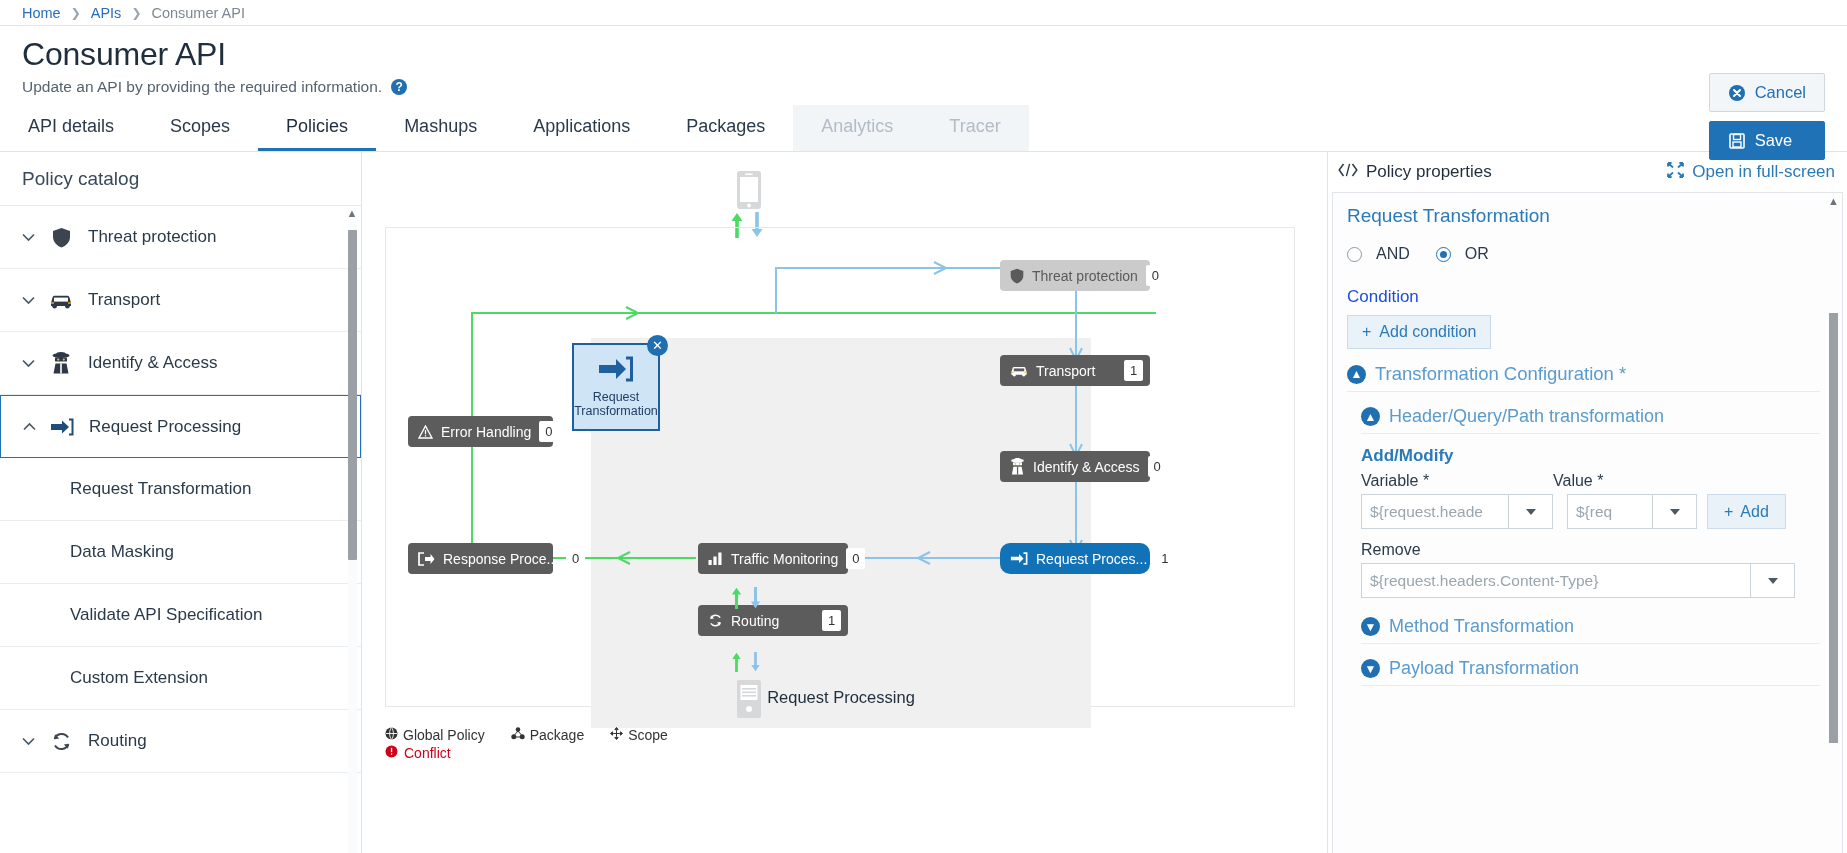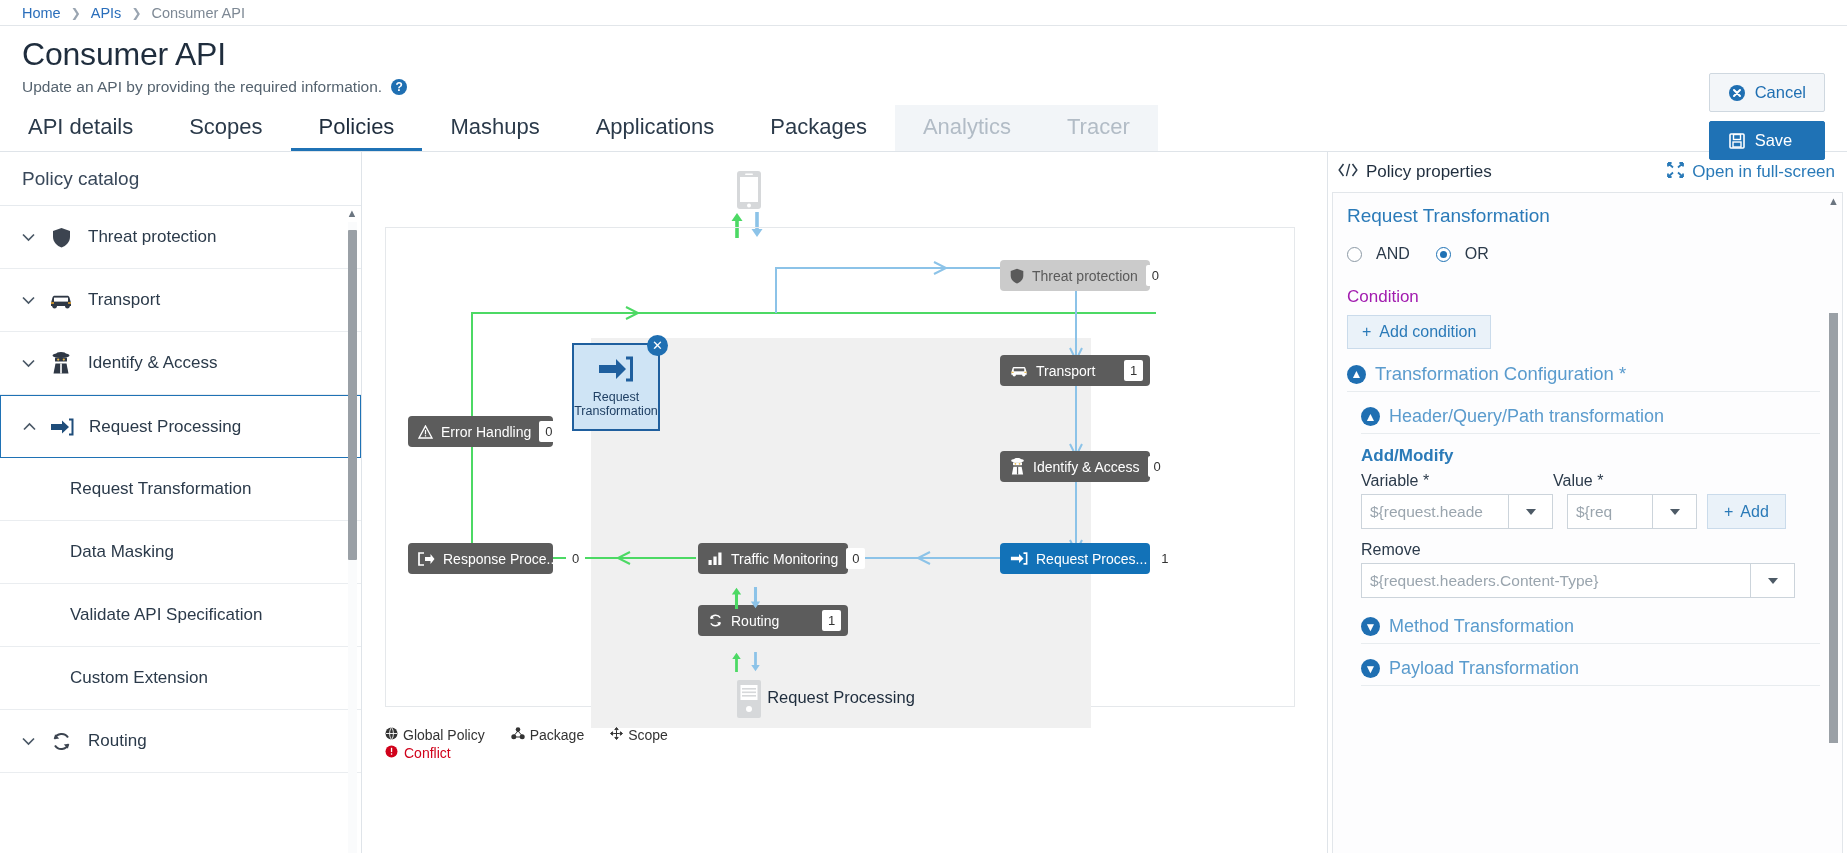--- a/index.html
+++ b/index.html
@@ -41,21 +41,21 @@
   }
   .btn-primary { background:#1f72b5; border-color:#1f72b5; color:#fff; }
   .ic { display:inline-block; line-height:0; }
 
   
   .tabs {
     display:flex; align-items:stretch; height:47px;
     border-bottom:1px solid #dfe4e9; margin-top:9px;
   }
   .tab {
-    padding:0 28px; display:flex; align-items:center; font-size:22px;
+    padding:0 28px; display:flex; align-items:center; font-size:18px;
     color:#2b3a4a; cursor:pointer; border-bottom:3px solid transparent;
   }
   .tab.active { color:#1f2d3d; border-bottom-color:#1f72b5; }
   .tab.disabled { color:#b2bcc6; background:#f2f5f8; cursor:default; }
 
   
   .body { display:flex; height:calc(853px - 26px - 47px - 92px); }
 
   
   .catalog { width:362px; border-right:1px solid #dfe4e9; position:relative; display:flex; flex-direction:column; }
@@ -128,21 +128,21 @@
     flex:1; margin:0 4px 4px 4px; border:1px solid #e2e6ea; position:relative;
     overflow:hidden; background:#fdfdfe;
   }
   .pb-inner { padding:12px 22px 0 14px; }
   .pb-title { font-size:19px; color:#2a7ab8; }
   .radio-row { margin-top:18px; display:flex; align-items:center; gap:14px; font-size:16px; color:#2b3a4a; }
   .radio { width:15px; height:15px; border-radius:50%; border:1px solid #8c99a5; display:inline-block; position:relative; background:#fff; cursor:pointer; }
   .radio.on { border-color:#1f72b5; }
   .radio.on::after { content:''; position:absolute; left:3px; top:3px; width:7px; height:7px; border-radius:50%; background:#1f72b5; }
   .radio-lbl { margin-right:12px; }
-  .sec-label { margin-top:24px; font-size:17px; color:#a21caf; }
+  .sec-label { margin-top:24px; font-size:17px; color:#1d4ed8; }
   .add-cond {
     margin-top:8px; height:34px; padding:0 14px; display:inline-flex; align-items:center;
     gap:8px; background:#eaf2f9; border:1px solid #cadbeb; color:#2a7ab8; font-size:16px; cursor:pointer;
   }
   .acc-row {
     margin-top:14px; display:flex; align-items:center; gap:9px; font-size:18.5px;
     color:#5a9bcd; cursor:pointer; padding-bottom:6px; border-bottom:1px solid #e8ecef;
   }
   .acc-row.sub { margin-left:14px; font-size:18px; }
   .circ-arrow {
@@ -475,21 +475,21 @@
               <circle cx="5.8" cy="6.1" r="0.9" fill="#e8b84a"></circle>
               <circle cx="10.2" cy="6.1" r="0.9" fill="#e8b84a"></circle>
               <path d="M3.6 9.2 H12.4 L14 17.5 H2 Z" fill="#fff"></path>
               <rect x="7.4" y="9.2" width="1.3" height="8.3" fill="#5c5c5c"></rect>
             </svg>
         </span>
         <span>Identify &amp; Access</span>
         <span class="cnt" style="margin-left:auto">0</span>
       </div>
 
-      <div class="chip blue" style="left:614px; top:315px; width:150px;">
+      <div class="chip blue" style="left:614px; top:315px; width:150px;border-radius:10px;">
         <span class="ci">
           <svg width="18" height="13" viewBox="0 0 20 14">
               <path d="M1 5 H10 V2 L15 7 L10 12 V9 H1 Z" fill="#fff"></path>
               <path d="M15 1 H18.5 V13 H15" fill="none" stroke="#fff" stroke-width="1.8"></path>
             </svg>
         </span>
         <span>Request Proces...</span>
         <span class="cnt" style="margin-left:auto">1</span>
       </div>
     </div>

